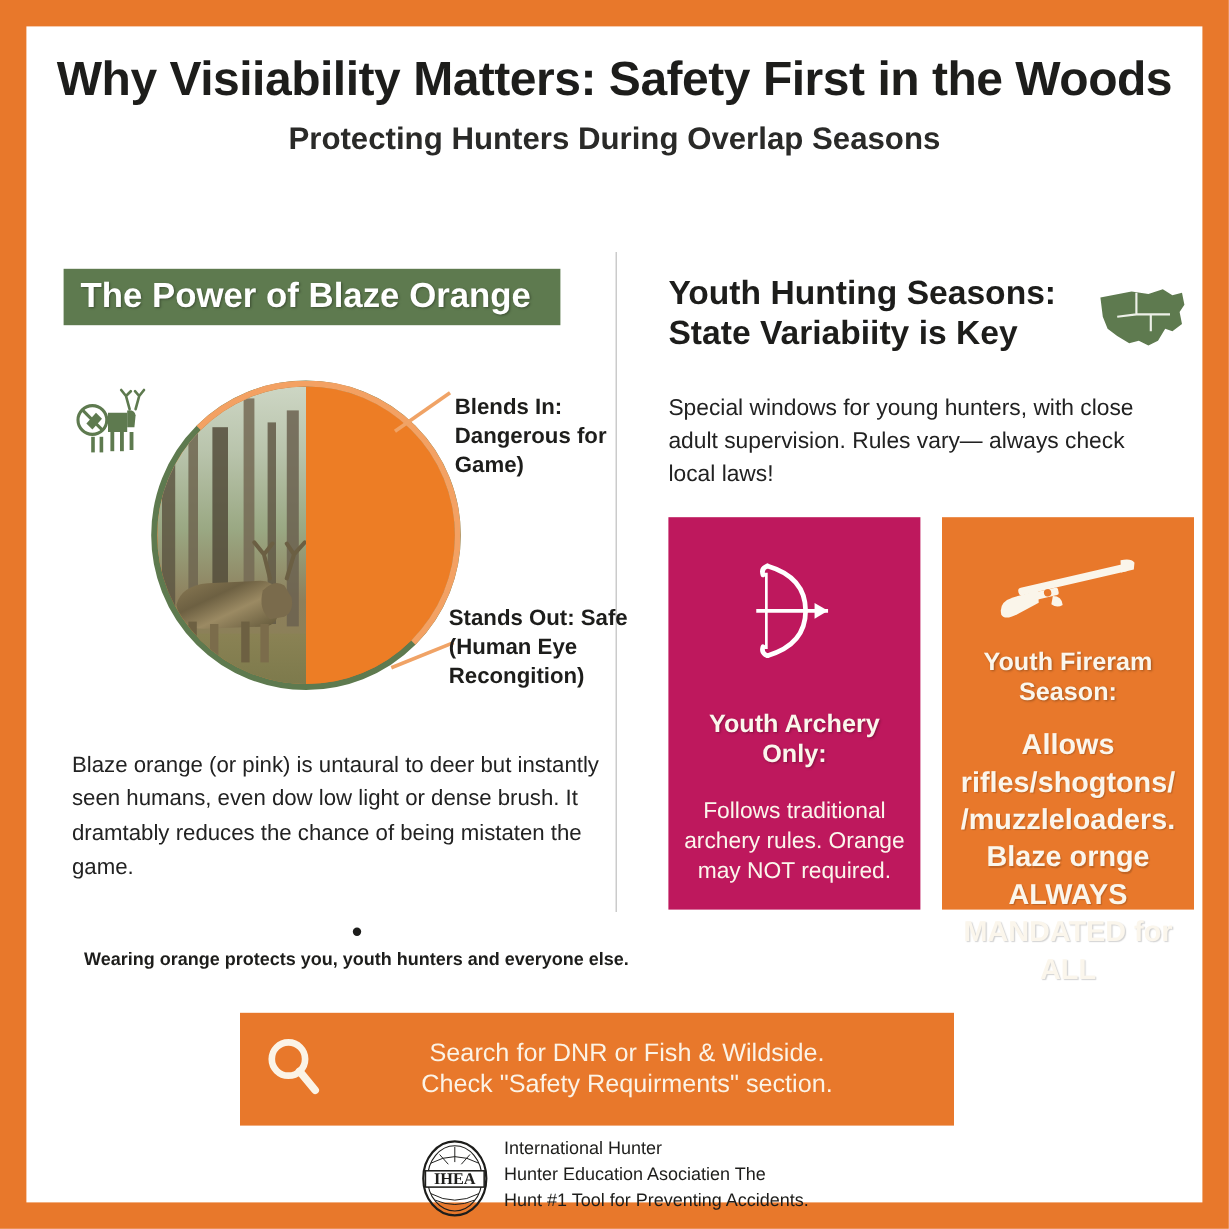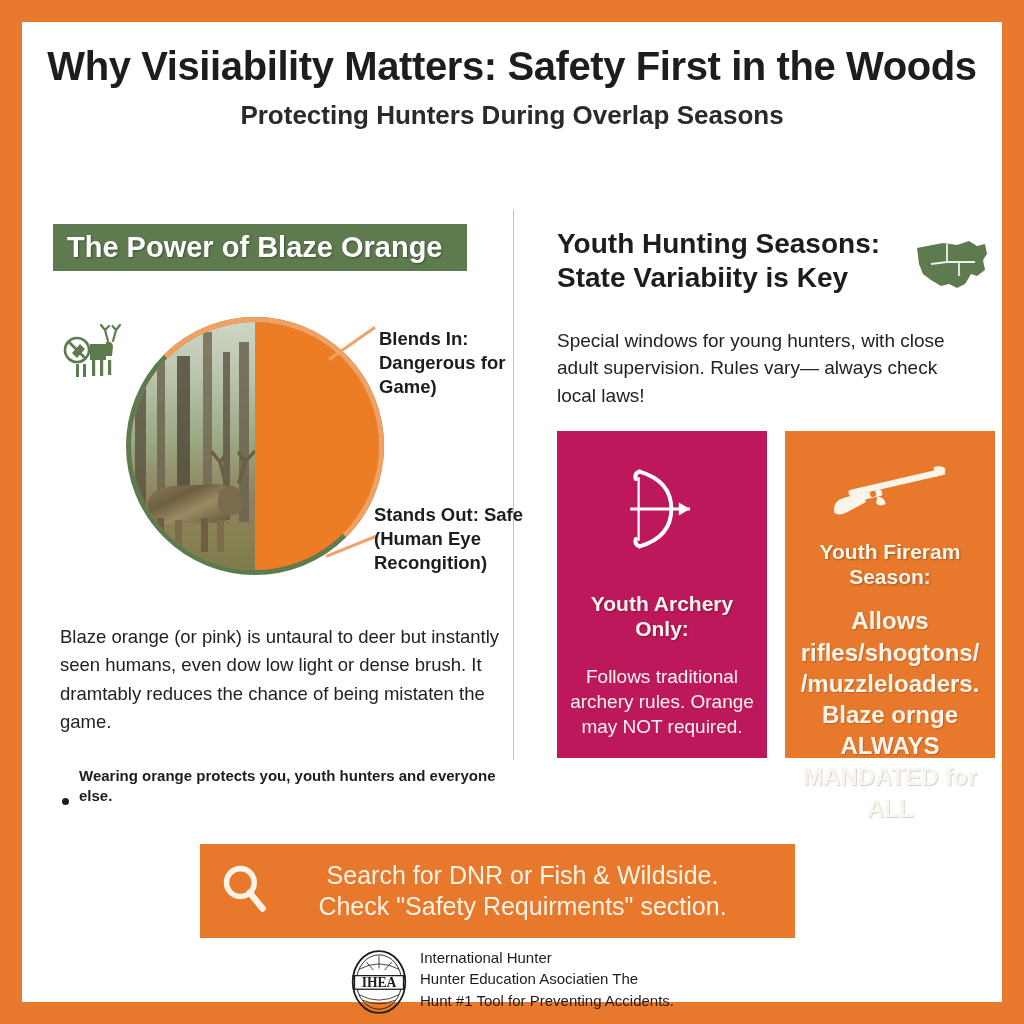--- a/index.html
+++ b/index.html
@@ -90,21 +90,21 @@
     font-size:18.5px;font-weight:bold;color:#1D1D1B;line-height:1.30;
   }
   .callout-top{left:357px;top:289px;width:140px;margin-top:16px;}
   .callout-bottom{left:352px;top:481px;width:150px;}
   .body-text{
     position:absolute;left:38px;top:601px;width:465px;
     font-size:18.5px;color:#222;line-height:1.53;
   }
   .bullet-row{
     position:absolute;left:40px;top:744px;width:470px;
-    display:flex;align-items:flex-end;gap:10px;
+    display:flex;align-items:center;gap:10px;flex-direction:column;
   }
   .bullet-dot{
     width:7px;height:7px;border-radius:50%;background:#1D1D1B;
     margin-top:7px;flex:0 0 auto;
   }
   .bullet-text{font-size:15px;font-weight:bold;color:#1D1D1B;line-height:1.3;}
   
   .right-col{position:absolute;left:491px;top:0;width:489px;height:980px;}
   .r-heading{
     position:absolute;left:44px;top:205px;width:330px;
@@ -142,21 +142,21 @@
   
   .banner{
     position:absolute;left:178px;top:822px;
     width:595px;height:94px;
     background:#E8782B;
     display:flex;align-items:center;
   }
   .banner-icon{margin-left:20px;margin-right:6px;flex:0 0 auto;}
   .banner-text{flex:1;text-align:center;padding-right:26px;}
   .banner-l1{font-size:24px;font-weight:bold;color:#FBF3E6;text-shadow:1px 1px 2px rgba(0,0,0,.3);}
-  .banner-l2,.banner-l3{font-size:25px;color:#FBF3E6;line-height:1.25;}
+  .banner-l2,.banner-l3{font-size:21px;color:#FBF3E6;line-height:1.25;}
   
   .footer{
     position:absolute;left:0;top:925px;width:980px;
     display:flex;justify-content:center;align-items:flex-start;gap:12px;
   }
   .ihea-logo{flex:0 0 auto;margin-top:2px;}
   .footer-text{font-size:15px;color:#1D1D1B;line-height:1.42;}
 </style>
 </head>
 <body>

